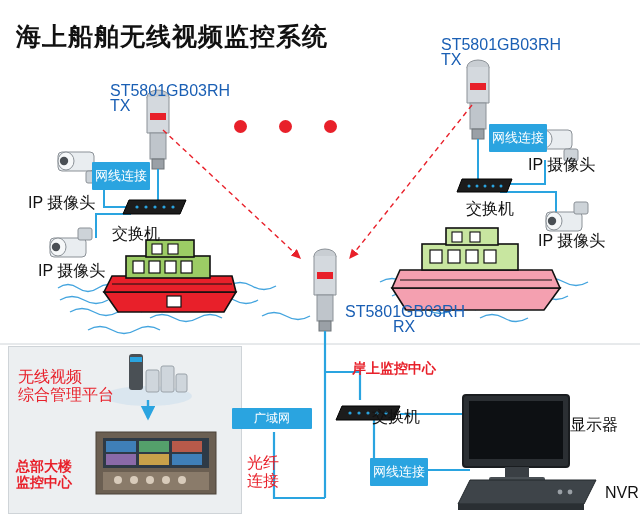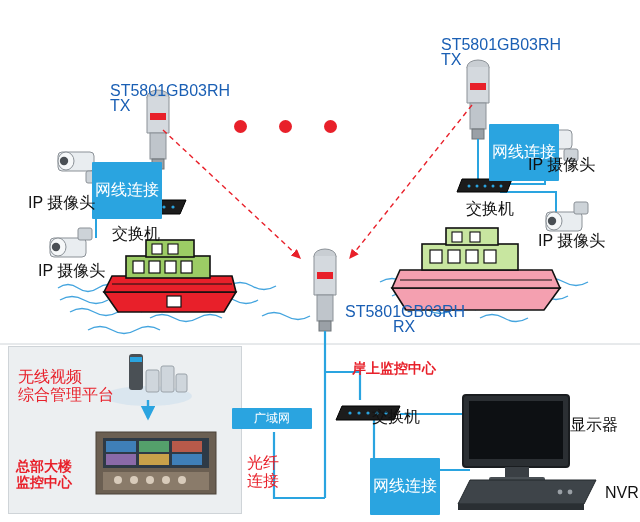--- a/index.html
+++ b/index.html
@@ -14,22 +14,22 @@
   .lbl{position:absolute;white-space:pre;line-height:1.15;}
   .title{
     font-size:25px;font-weight:bold;color:#111;letter-spacing:1px;
   }
   .blue{color:#1a5fb4;}
   .red{color:#e8202a;}
   .black{color:#111;}
   .md{font-size:16px;}
   .lg{font-size:14px;}
   .netbox{
-    position:absolute;background:#2aa4e0;color:#fff;font-size:16px;
-    padding:18px 3px;border-radius:1px;white-space:nowrap;
+    position:absolute;background:#2aa4e0;color:#fff;font-size:13px;
+    padding:5px 3px;border-radius:1px;white-space:nowrap;
   }
   .panel{
     position:absolute;background:#eceff1;border:1px solid #cfd4d8;
   }
   svg{position:absolute;left:0;top:0;}
   .dot{position:absolute;width:13px;height:13px;border-radius:50%;background:#e8202a;}
 </style>
 </head>
 <body>
 
@@ -241,20 +241,21 @@
       <circle cx="150" cy="480" r="4" fill="#d8cbbb"></circle>
       <circle cx="166" cy="480" r="4" fill="#d8cbbb"></circle>
       <circle cx="182" cy="480" r="4" fill="#d8cbbb"></circle>
     </g>
   </svg>
 
   <div class="dot" style="left:234px;top:120px;"></div>
   <div class="dot" style="left:279px;top:120px;"></div>
   <div class="dot" style="left:324px;top:120px;"></div>
 
+  <div class="lbl title" style="left:16px;top:22px;">海上船舶无线视频监控系统</div>
 
   <div class="lbl md blue" style="left:110px;top:82px;">ST5801GB03RH</div>
   <div class="lbl md blue" style="left:110px;top:97px;">TX</div>
 
   <div class="lbl md blue" style="left:441px;top:36px;">ST5801GB03RH</div>
   <div class="lbl md blue" style="left:441px;top:51px;">TX</div>
 
   <div class="lbl md blue" style="left:345px;top:303px;">ST5801GB03RH</div>
   <div class="lbl md blue" style="left:345px;top:318px;margin-left:48px;">RX</div>
 

